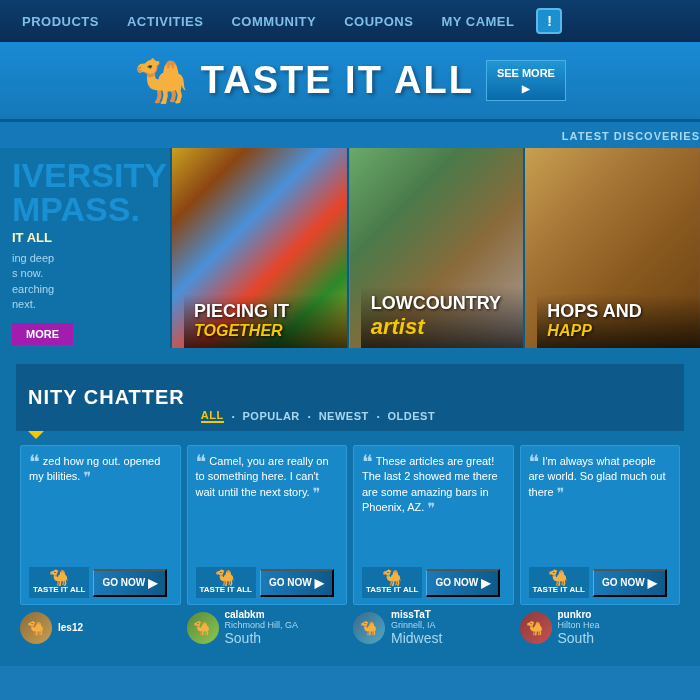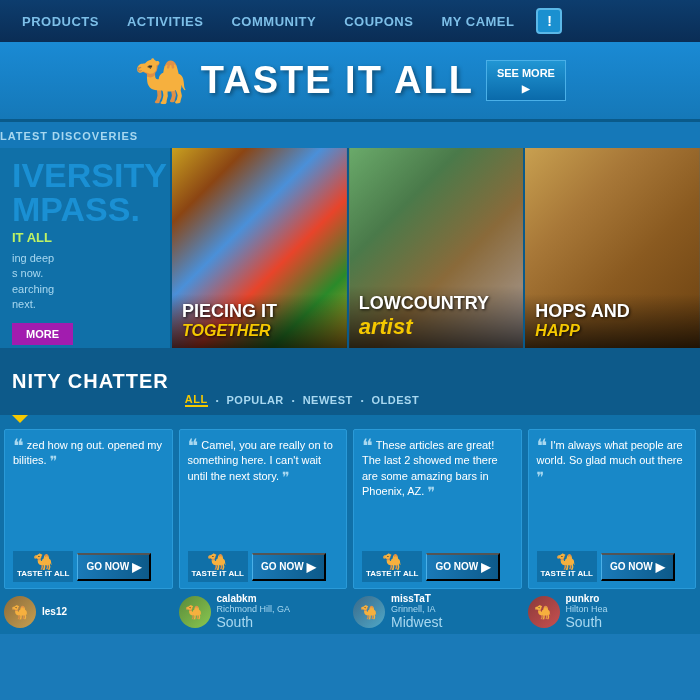--- a/index.html
+++ b/index.html
@@ -84,21 +84,21 @@
       flex-direction: column;
     }
     .see-more-btn .arrow { font-size: 10px; }
 
     
     .discoveries-section {
       background: #1578b8;
       padding: 8px 0 0 0;
     }
     .discoveries-label {
-      text-align: left;
+      text-align: right;
       color: #a8d8f0;
       font-size: 11px;
       font-weight: bold;
       letter-spacing: 1px;
       margin-bottom: 6px;
       text-transform: uppercase;
     }
     .discoveries-row {
       display: flex;
       gap: 0;
@@ -110,21 +110,21 @@
       padding: 10px 12px;
       background: #1070a8;
     }
     .side-text-panel .big-word {
       color: #1a90d4;
       font-size: 34px;
       font-weight: 900;
       line-height: 1;
     }
     .side-text-panel .sub-text {
-      color: #bef264;
+      color: #fef9c3;
       font-size: 13px;
       font-weight: bold;
       margin-top: 4px;
     }
     .side-text-panel .desc {
       color: #a8d8f0;
       font-size: 11px;
       margin-top: 6px;
       line-height: 1.4;
     }
@@ -148,21 +148,21 @@
     }
     .discovery-card .card-bg {
       width: 100%;
       height: 100%;
       background-size: cover;
       background-position: center;
     }
     .card-overlay {
       position: absolute;
       bottom: 0;
-      left: 0;
+      left: 12px;
       right: 0;
       padding: 8px 10px;
       background: linear-gradient(to top, rgba(0,0,0,0.7), transparent);
     }
     .card-title-main {
       color: #fff;
       font-size: 18px;
       font-weight: 900;
       text-transform: uppercase;
       line-height: 1.1;
@@ -189,21 +189,21 @@
     .card-lowcountry {
       background: linear-gradient(135deg, #6aaa6a 0%, #4a7a4a 30%, #8a6a3a 60%, #aaa0a0 100%);
     }
     .card-hops {
       background: linear-gradient(135deg, #c8a050 0%, #a87838 30%, #8a5a20 60%, #6a4010 100%);
     }
 
     
     .chatter-section {
       background: #1070a8;
-      padding: 0;
+      padding: 16px;
     }
     .chatter-header {
       display: flex;
       align-items: center;
       padding: 8px 12px;
       gap: 16px;
       background: #0d5a8a;
     }
     .chatter-title {
       color: #fff;

